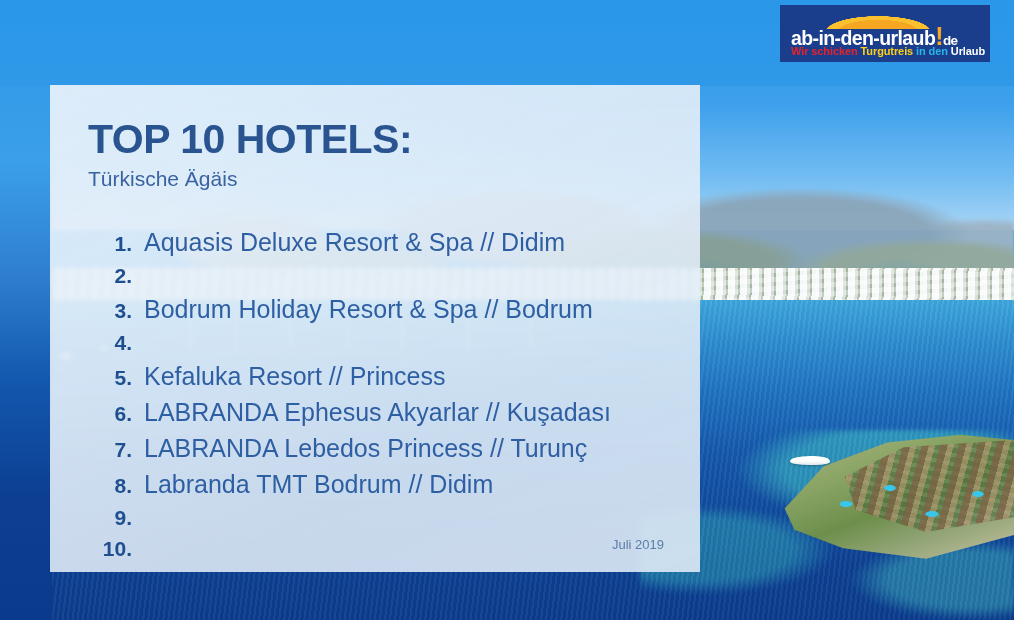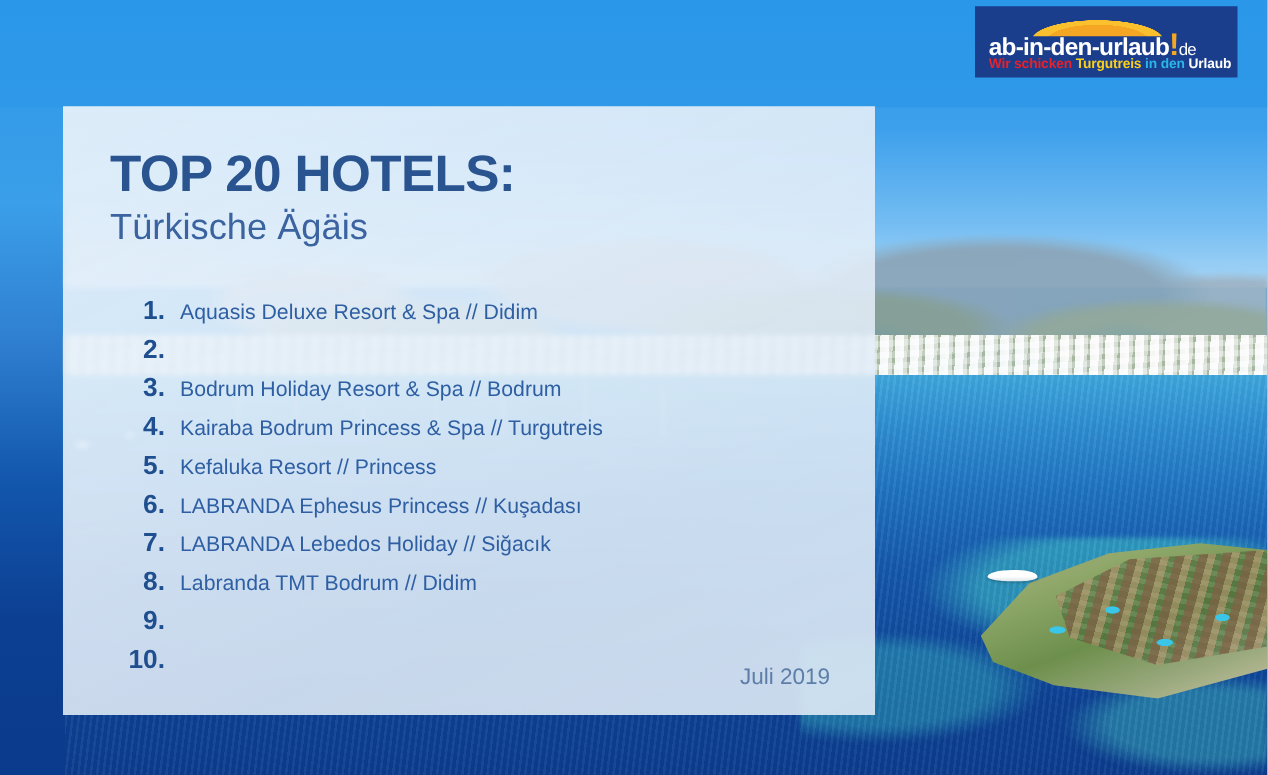--- a/index.html
+++ b/index.html
@@ -220,21 +220,21 @@
   .title {
     margin: 0;
     font-size: 41px;
     font-weight: bold;
     letter-spacing: -.5px;
     color: #2a5490;
     line-height: 1.04;
   }
   .subtitle {
     margin: 6px 0 0 0;
-    font-size: 29px;
+    font-size: 21px;
     font-weight: normal;
     color: #3a63a0;
     line-height: 1.1;
   }
 
   .hotel-list {
     list-style: none;
     margin: 38px 0 0 0;
     padding: 0;
   }
@@ -245,31 +245,31 @@
   }
   .rank {
     flex: 0 0 44px;
     text-align: right;
     font-size: 21px;
     font-weight: bold;
     color: #1f4f8f;
     padding-right: 12px;
   }
   .hotel-name {
-    font-size: 17px;
+    font-size: 25px;
     font-weight: normal;
     color: #2f5fa3;
     white-space: nowrap;
   }
 
   .date-stamp {
     position: absolute;
     right: 16px;
     bottom: 4px;
-    font-size: 18px;
+    font-size: 13px;
     color: #5d7ea8;
   }
 
   
   .logo {
     position: absolute;
     left: 780px;
     top: 5px;
     width: 210px;
     height: 57px;
@@ -296,21 +296,21 @@
     white-space: nowrap;
   }
   .logo-bang {
     color: #f5a623;
     font-size: 25px;
     font-weight: bold;
   }
   .logo-de {
     color: #ffffff;
     font-size: 13.5px;
-    font-weight: normal;
+    font-weight: bold;
   }
   .logo-tag {
     position: absolute;
     left: 11px;
     top: 40px;
     width: 192px;
     font-size: 11px;
     font-weight: bold;
     white-space: nowrap;
     letter-spacing: -.1px;
@@ -340,51 +340,50 @@
     <div class="marina-boat"></div>
     <div class="far-boats"></div>
     <div class="masts"></div>
     <div class="left-wash"></div>
     <div class="top-wash"></div>
   </div>
 
   <div class="panel">
     <div class="panel-inner">
 
-      <h1 class="title">TOP 20 HOTELS:</h1>
+      <h1 class="title">TOP 10 HOTELS:</h1>
 
       <h2 class="subtitle">Türkische Ägäis</h2>
 
       <ol class="hotel-list">
         <li class="hotel-row">
           <span class="rank">1.</span>
           <span class="hotel-name">Aquasis Deluxe Resort &amp; Spa // Didim</span>
         </li>
         <li class="hotel-row">
           <span class="rank">2.</span>
         </li>
         <li class="hotel-row">
           <span class="rank">3.</span>
           <span class="hotel-name">Bodrum Holiday Resort &amp; Spa // Bodrum</span>
         </li>
         <li class="hotel-row">
           <span class="rank">4.</span>
-          <span class="hotel-name">Kairaba Bodrum Princess &amp; Spa // Turgutreis</span>
         </li>
         <li class="hotel-row">
           <span class="rank">5.</span>
           <span class="hotel-name">Kefaluka Resort // Princess</span>
         </li>
         <li class="hotel-row">
           <span class="rank">6.</span>
-          <span class="hotel-name">LABRANDA Ephesus Princess // Kuşadası</span>
+          <span class="hotel-name">LABRANDA Ephesus Akyarlar // Kuşadası</span>
         </li>
         <li class="hotel-row">
           <span class="rank">7.</span>
-          <span class="hotel-name">LABRANDA Lebedos Holiday // Siğacık</span>
+          <span class="hotel-name">LABRANDA Lebedos Princess // Turunç</span>
         </li>
         <li class="hotel-row">
           <span class="rank">8.</span>
           <span class="hotel-name">Labranda TMT Bodrum // Didim</span>
         </li>
         <li class="hotel-row">
           <span class="rank">9.</span>
         </li>
         <li class="hotel-row">
           <span class="rank">10.</span>

